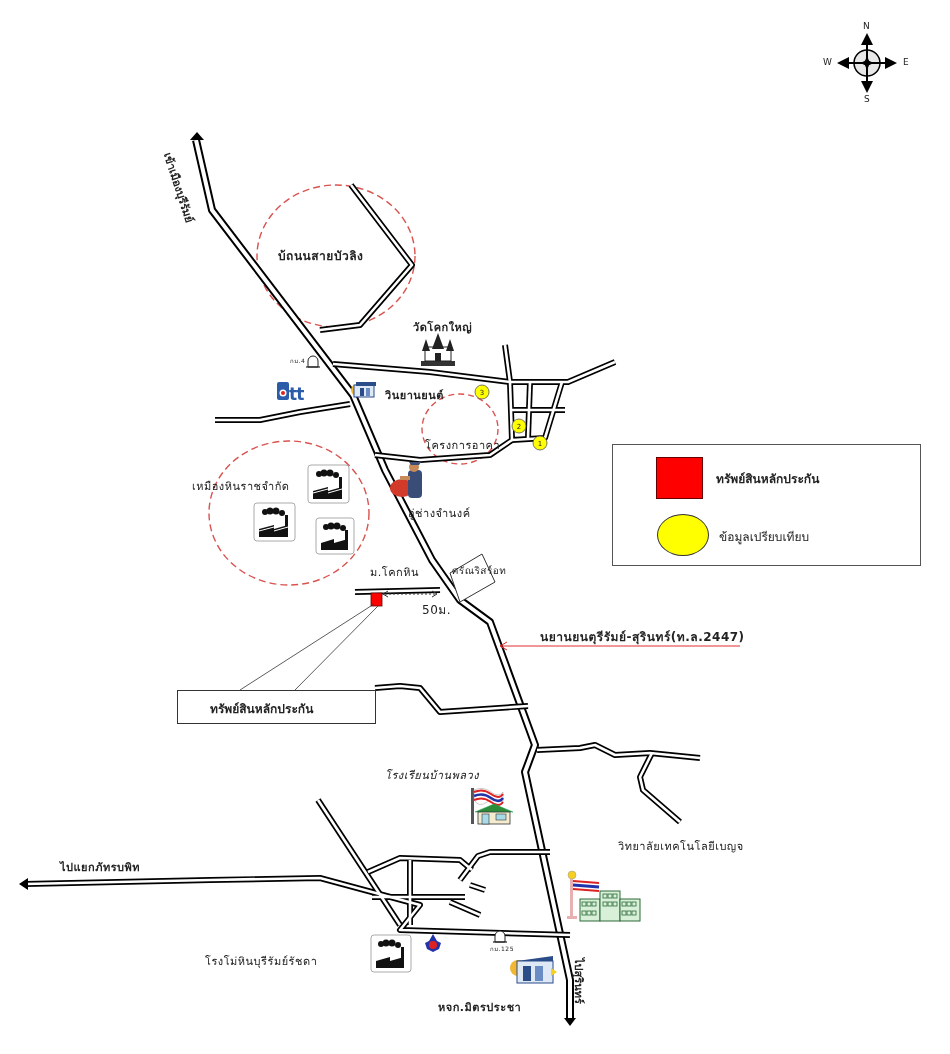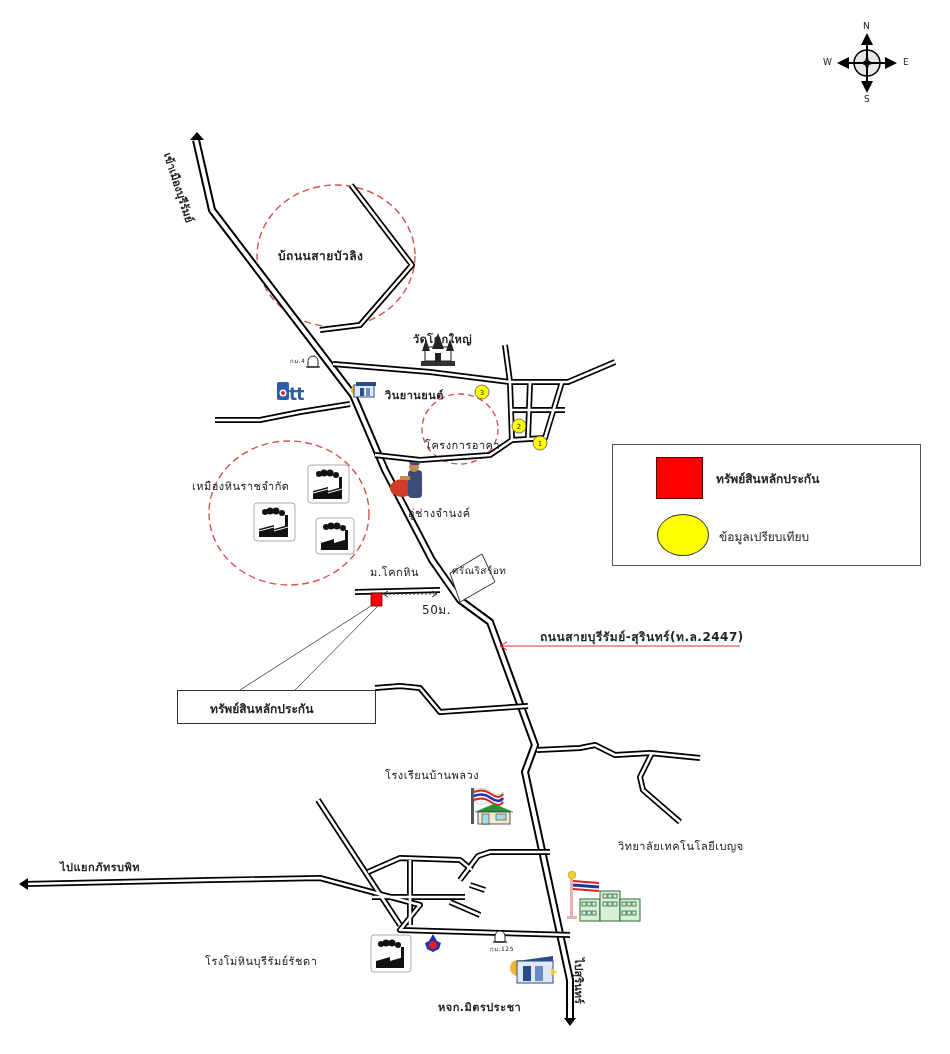--- a/index.html
+++ b/index.html
@@ -267,36 +267,36 @@
   </g>
 </svg>
 
 <span class="compass-l" style="left:863px;top:21px;">N</span>
 <span class="compass-l" style="left:864px;top:94px;">S</span>
 <span class="compass-l" style="left:823px;top:57px;">W</span>
 <span class="compass-l" style="left:903px;top:57px;">E</span>
 
 <span class="vtext" style="left:176px;top:150px;transform:rotate(72deg);">เข้าเมืองบุรีรัมย์</span>
 <span class="lbl" style="left:278px;top:246px;font-size:12px;">บ้ถนนสายบัวลิง</span>
-<span class="lbl" style="left:413px;top:318px;margin-top:12px;">วัดโคกใหญ่</span>
+<span class="lbl" style="left:413px;top:318px;">วัดโคกใหญ่</span>
 <span class="lbl lbl-sm" style="left:290px;top:356px;">กม.4</span>
 <span class="lbl" style="left:385px;top:386px;">วินยานยนต์</span>
 <span class="lbl" style="left:425px;top:436px;font-weight:normal;">โครงการอาคา</span>
 <span class="lbl" style="left:192px;top:477px;font-weight:normal;">เหมืองหินราชจำกัด</span>
 <span class="lbl" style="left:408px;top:504px;font-weight:normal;">อู่ช่างจำนงค์</span>
 <span class="lbl" style="left:370px;top:563px;font-weight:normal;">ม.โคกหิน</span>
 <span class="lbl" style="left:452px;top:563px;font-weight:normal;font-size:10px;">ศรัณริสร์อท</span>
 <span class="lbl" style="left:422px;top:600px;font-weight:normal;font-size:12px;">50ม.</span>
-<span class="road-label">ถนนสายบุรีรัมย์-สุรินทร์(ท.ล.2447)</span>
+<span class="road-label">นยานยนตุรีรัมย์-สุรินทร์(ท.ล.2447)</span>
 
 <div class="callout">
   <span>ทรัพย์สินหลักประกัน</span>
 </div>
 
-<span class="lbl" style="left:385px;top:766px;font-weight:normal;">โรงเรียนบ้านพลวง</span>
+<span class="lbl" style="left:385px;top:766px;font-weight:normal;font-style:italic;">โรงเรียนบ้านพลวง</span>
 <span class="lbl" style="left:60px;top:858px;font-size:11px;">ไปแยกภัทรบพิท</span>
 <span class="lbl" style="left:618px;top:837px;font-weight:normal;">วิทยาลัยเทคโนโลยีเบญจ</span>
 <span class="lbl" style="left:205px;top:952px;font-weight:normal;">โรงโม่หินบุรีรัมย์รัชดา</span>
 <span class="lbl lbl-sm" style="left:490px;top:944px;">กม.125</span>
 <span class="vtext" style="left:588px;top:958px;transform:rotate(90deg);">ไปสุรินทร์</span>
 <span class="lbl" style="left:438px;top:998px;font-weight:bold;">หจก.มิตรประชา</span>
 
 <div class="legend">
   <div class="legend-sq"></div>
   <span class="legend-t1">ทรัพย์สินหลักประกัน</span>

